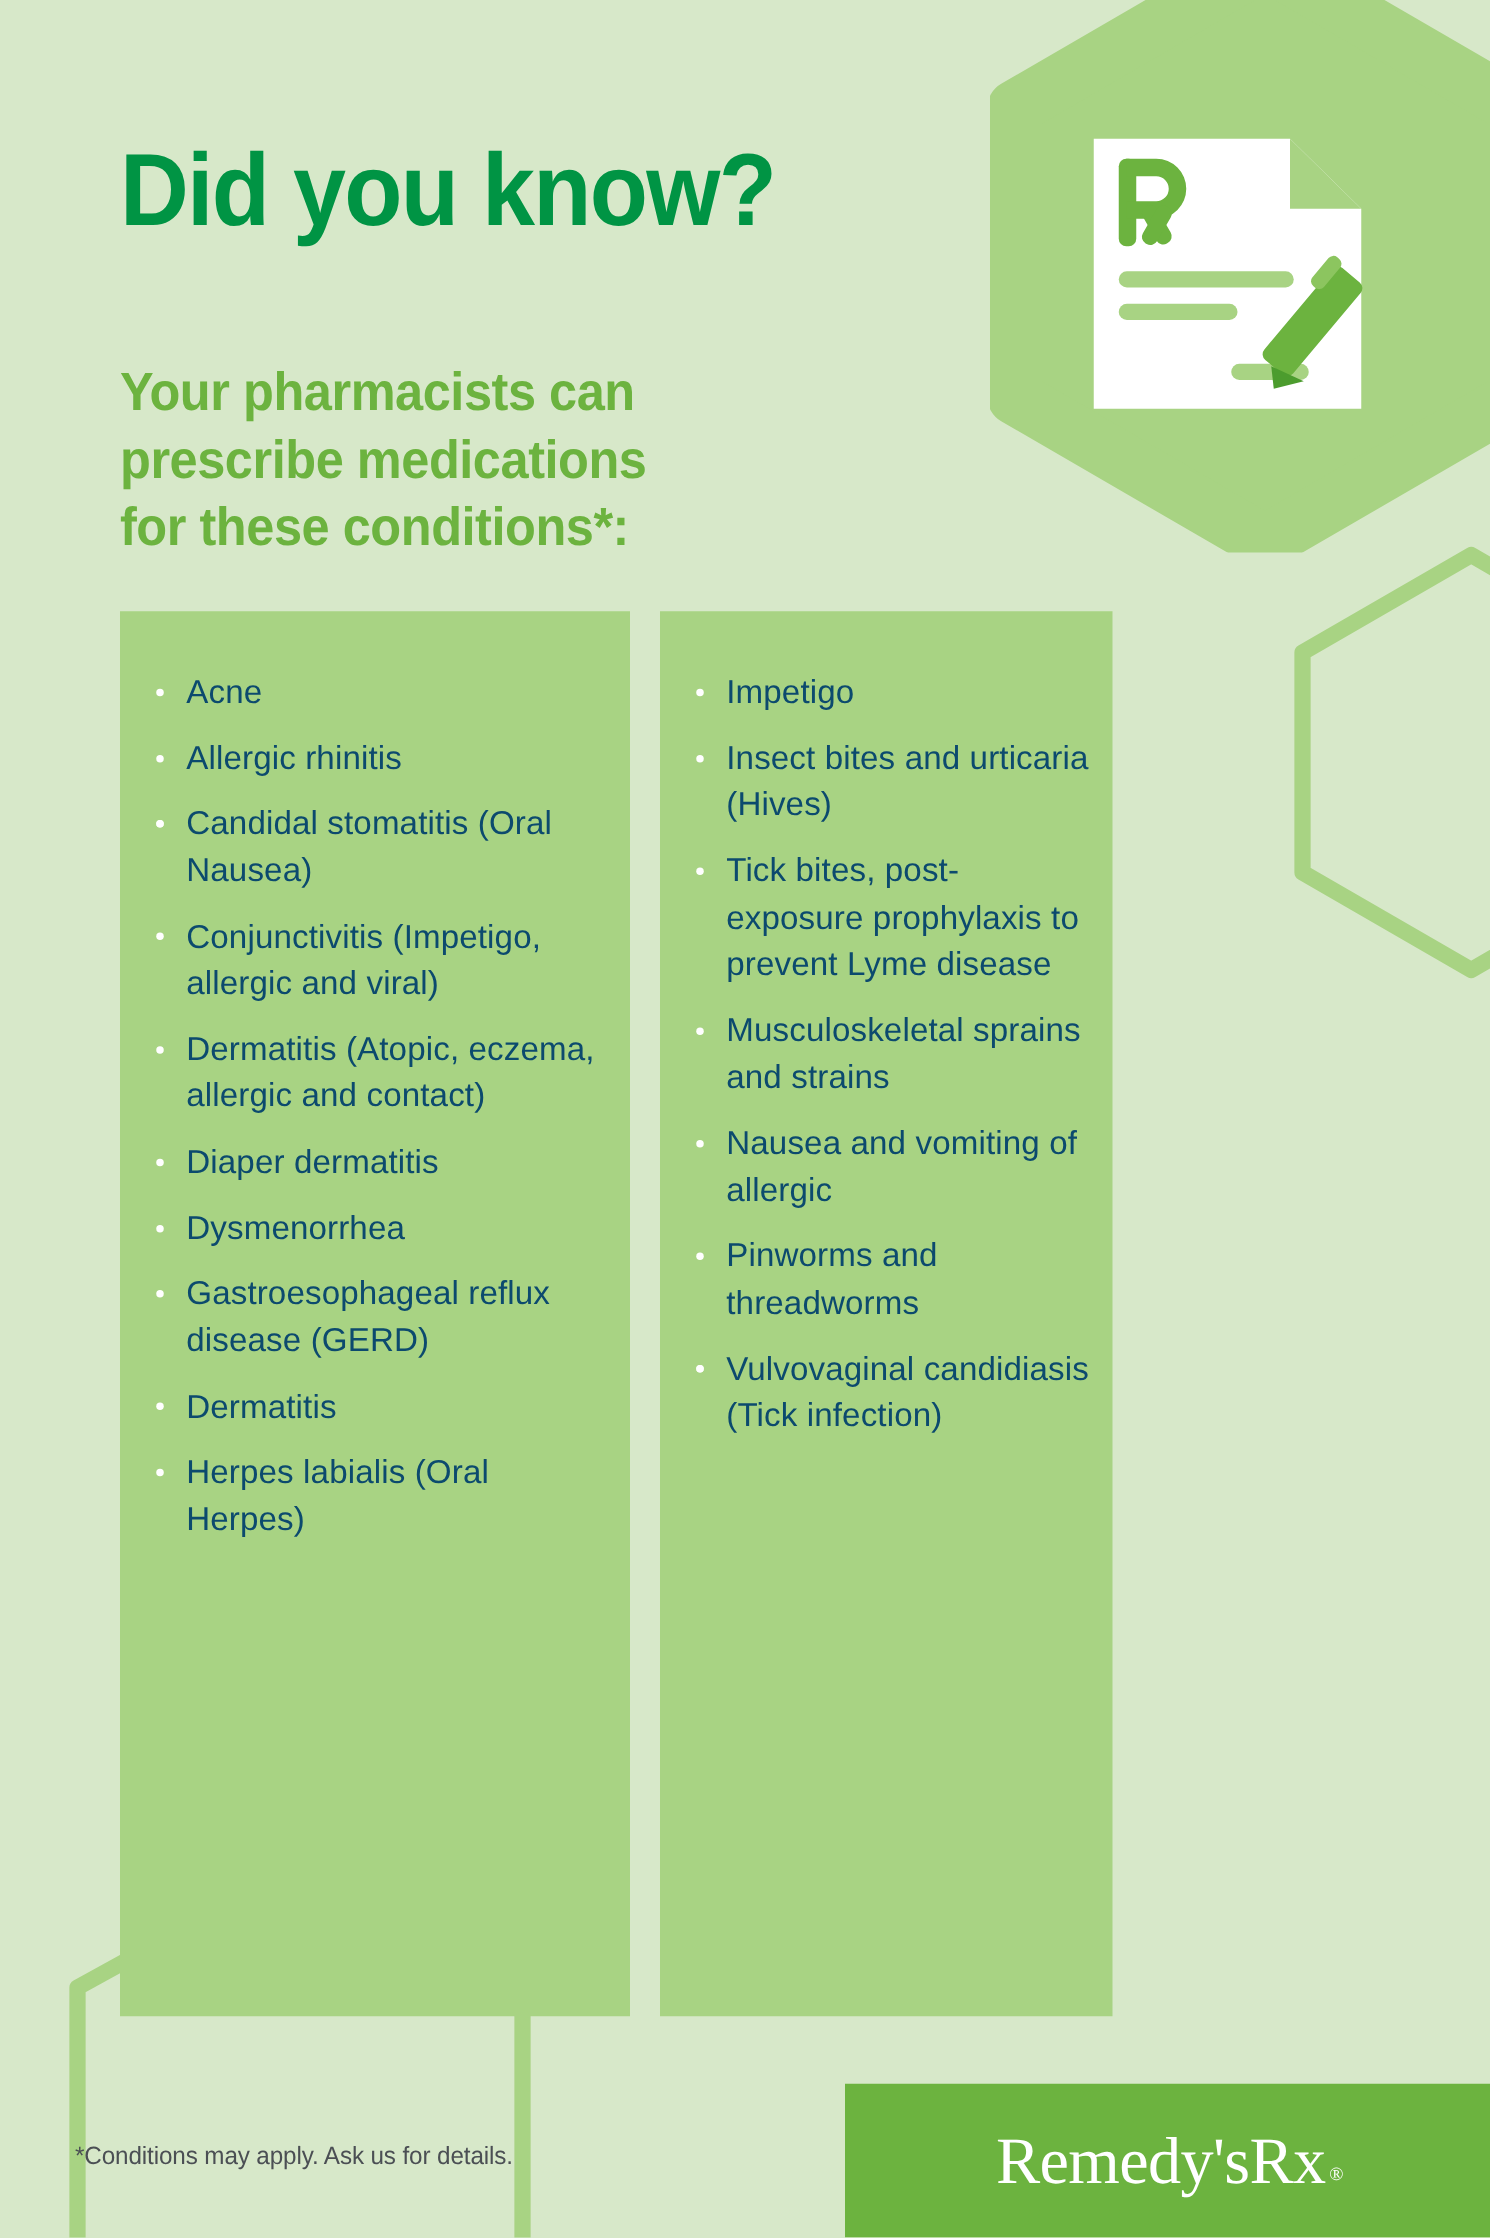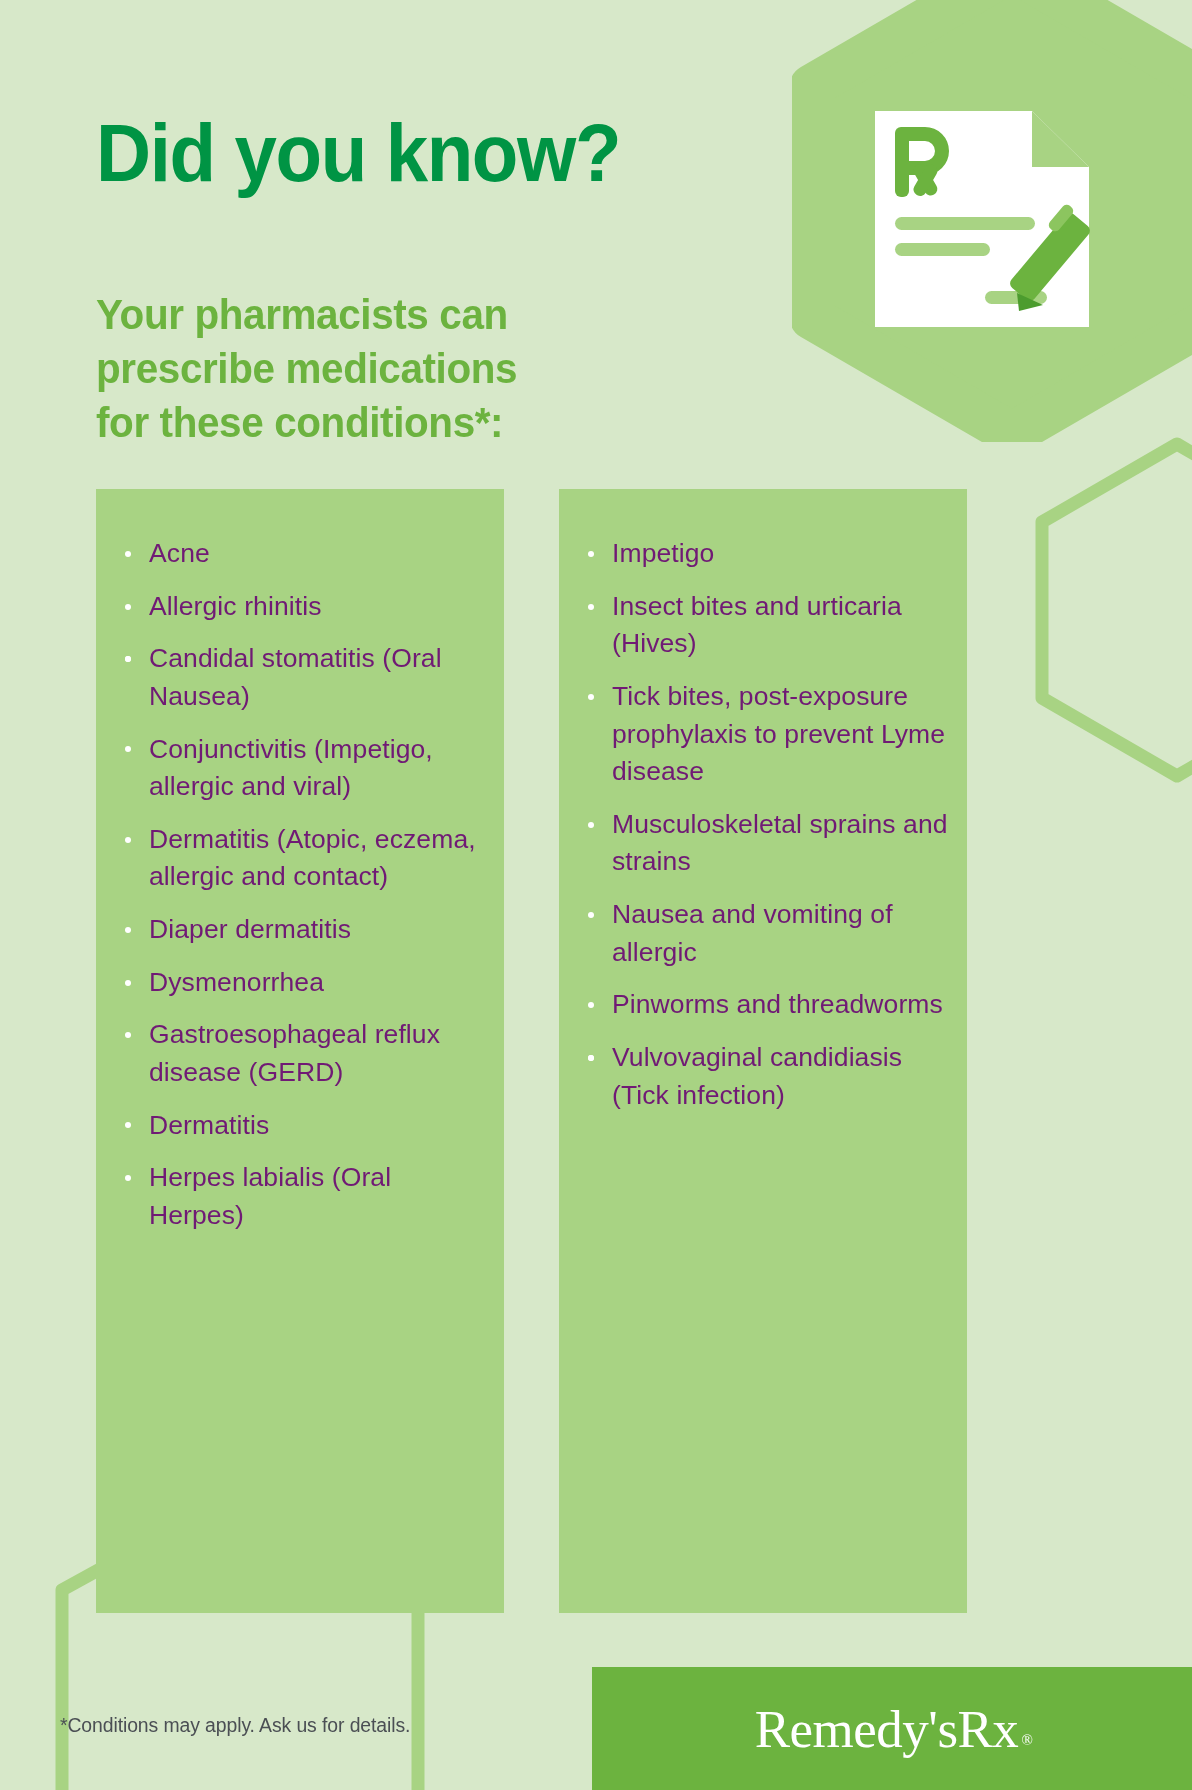--- a/index.html
+++ b/index.html
@@ -41,29 +41,29 @@
     transform:scaleX(.94);transform-origin:left top;
   }
 
   
   .panel{
     position:absolute;top:489px;
     background:#a8d383;
     box-sizing:border-box;
   }
   .panel-left{left:96px;width:408px;height:1124px;}
-  .panel-right{left:559px;width:408px;height:1124px;}
+  .panel-right{left:528px;width:362px;height:1124px;}
 
   .cond-list{
     list-style:none;
     margin:0;padding:46px 18px 0 26px;
   }
   .cond-list li{
     position:relative;
-    color:#701a75;
+    color:#0c4a6e;
     font-size:26.5px;
     line-height:1.42;
     padding-left:27px;
     margin-bottom:15px;
     letter-spacing:.1px;
     font-weight:300;
   }
   .cond-list li .bullet{
     position:absolute;left:3px;top:.60em;
     width:6px;height:6px;border-radius:50%;
@@ -75,21 +75,21 @@
     position:absolute;left:60px;top:1714px;
     font-size:20px;color:#4b4f54;
     letter-spacing:-.1px;
     transform:scaleX(.97);transform-origin:left top;
     white-space:nowrap;
   }
 
   
   .logo-block{
     position:absolute;right:0;bottom:0;
-    width:600px;height:123px;
+    width:516px;height:123px;
     background:#6cb33f;
     display:flex;align-items:center;justify-content:center;
   }
   .logo-text{
     color:#ffffff;
     font-family:"Liberation Serif", serif;
     font-size:53px;
     letter-spacing:-.5px;
     white-space:nowrap;
     position:relative;

